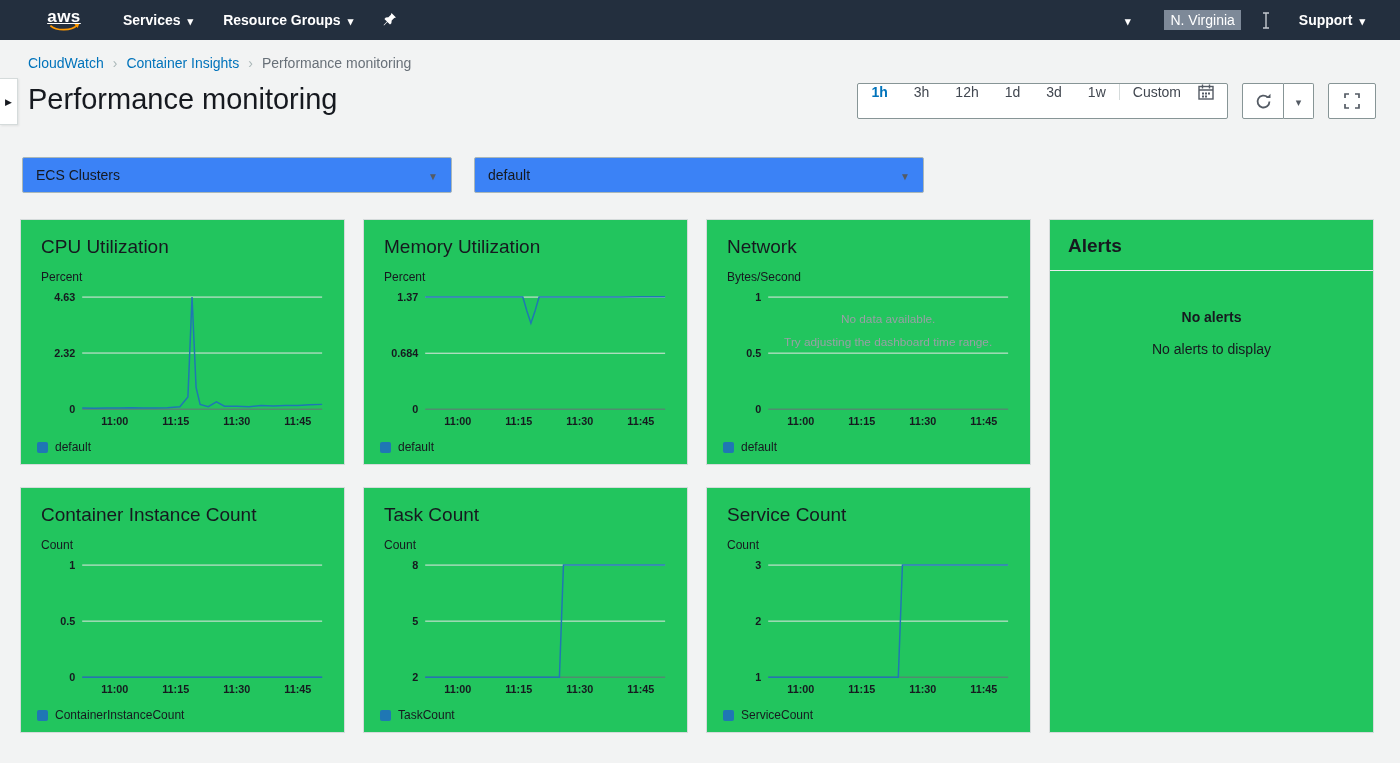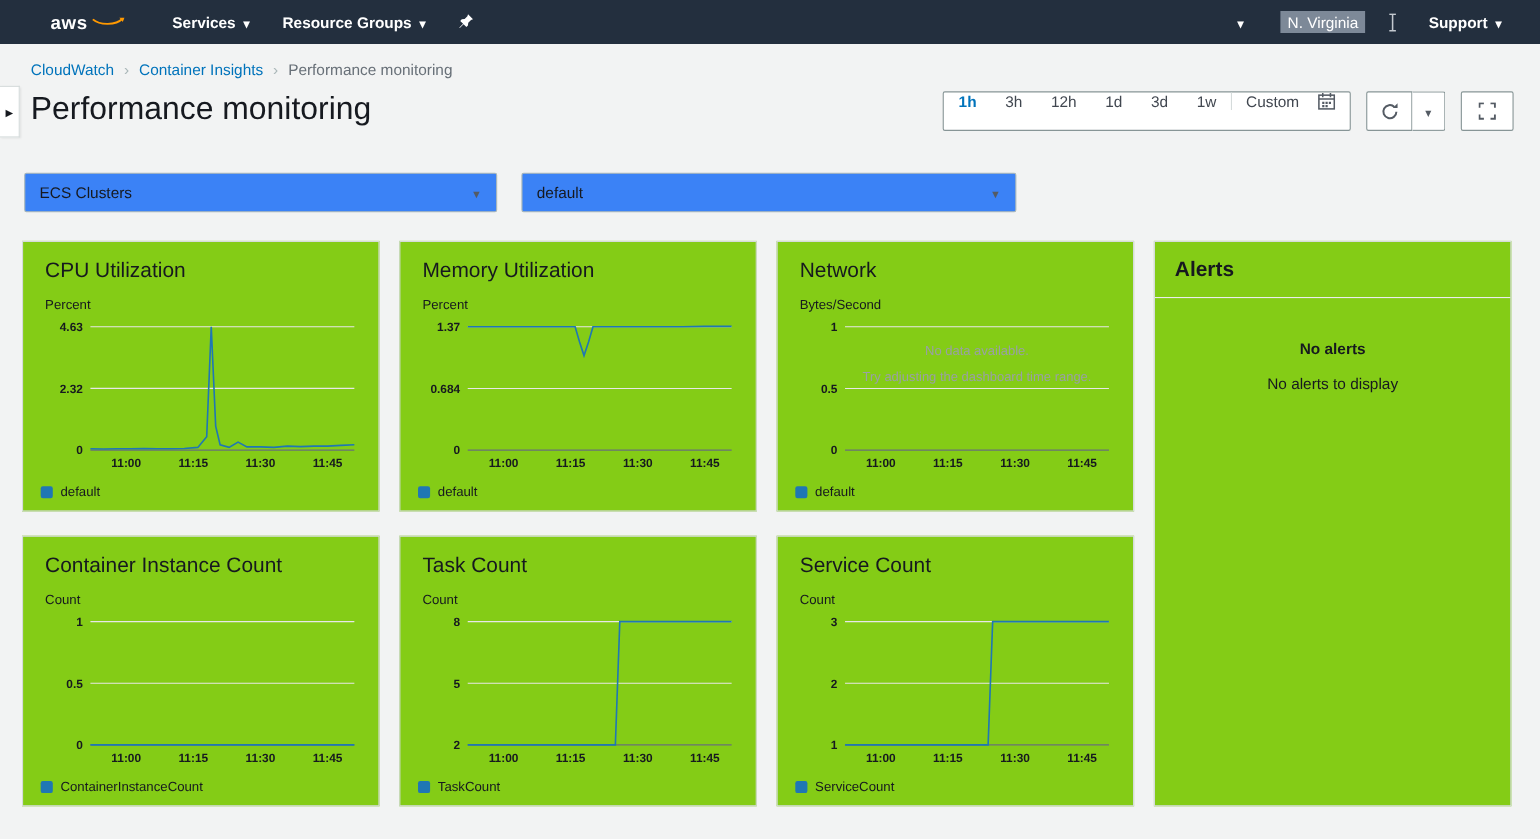--- a/index.html
+++ b/index.html
@@ -12,21 +12,21 @@
     overflow: hidden;
   }
 
   
   .topnav {
     height: 40px; background: #232f3e; color: #fff;
     display: flex; align-items: center; justify-content: space-between;
     font-size: 14px;
   }
   .nav-left, .nav-right { display: flex; align-items: center; height: 100%; }
-  .aws-logo { margin: 0 26px 0 46px; display: flex; flex-direction: row; align-items: center; cursor: pointer; }
+  .aws-logo { margin: 0 26px 0 46px; display: flex; flex-direction: column; align-items: center; cursor: pointer; text-decoration: underline; }
   .aws-logo .logo-text { font-weight: 700; font-size: 17px; letter-spacing: 0.5px; line-height: 15px; }
   .nav-item {
     padding: 12px 15px; height: 100%; display: flex; align-items: center; gap: 7px;
     color: #fff; font-weight: 700; cursor: pointer; text-decoration: none;
   }
   .caret::after { content: "▾"; font-size: 11px; line-height: 1; }
   .nav-right { padding-right: 20px; gap: 4px; }
   .region-hl { background: #7d8998; color: #fff; padding: 2px 6px; font-weight: 400; }
   .ibeam { margin: 0 10px 0 2px; display: inline-flex; }
 
@@ -80,21 +80,21 @@
     display: flex; align-items: center; justify-content: space-between;
     padding: 0 13px; font-size: 14px; cursor: pointer;
   }
   .select-tri::after { content: "▼"; font-size: 10px; color: #545b64; }
 
   
   .cards-grid {
     display: grid; grid-template-columns: repeat(4, 325px);
     gap: 22px 18px; margin: 26px 20px 20px 20px;
   }
-  .card { background: #84cc16; border: 1px solid #d5dbdb; }
+  .card { background: #22c55e; border: 1px solid #d5dbdb; }
   .chart-card { padding: 12px 14px 10px 14px; }
   .chart-title { font-size: 19px; font-weight: 400; color: #16191f; margin: 4px 0 12px 6px; }
   .chart-unit { font-size: 12px; color: #16191f; margin-left: 6px; margin-bottom: 2px; }
   .chart-svg { width: 100%; height: 150px; display: block; }
   .ytick, .xtick { font: 700 11px "Liberation Sans", sans-serif; fill: #16191f; }
   .nodata { font: 12px "Liberation Sans", sans-serif; fill: #99a0a5; }
   .legend { display: flex; align-items: center; gap: 7px; margin: 4px 0 0 2px; }
   .legend-swatch { width: 11px; height: 11px; border-radius: 2px; display: inline-block; }
   .legend-label { font-size: 12px; color: #16191f; }
 

